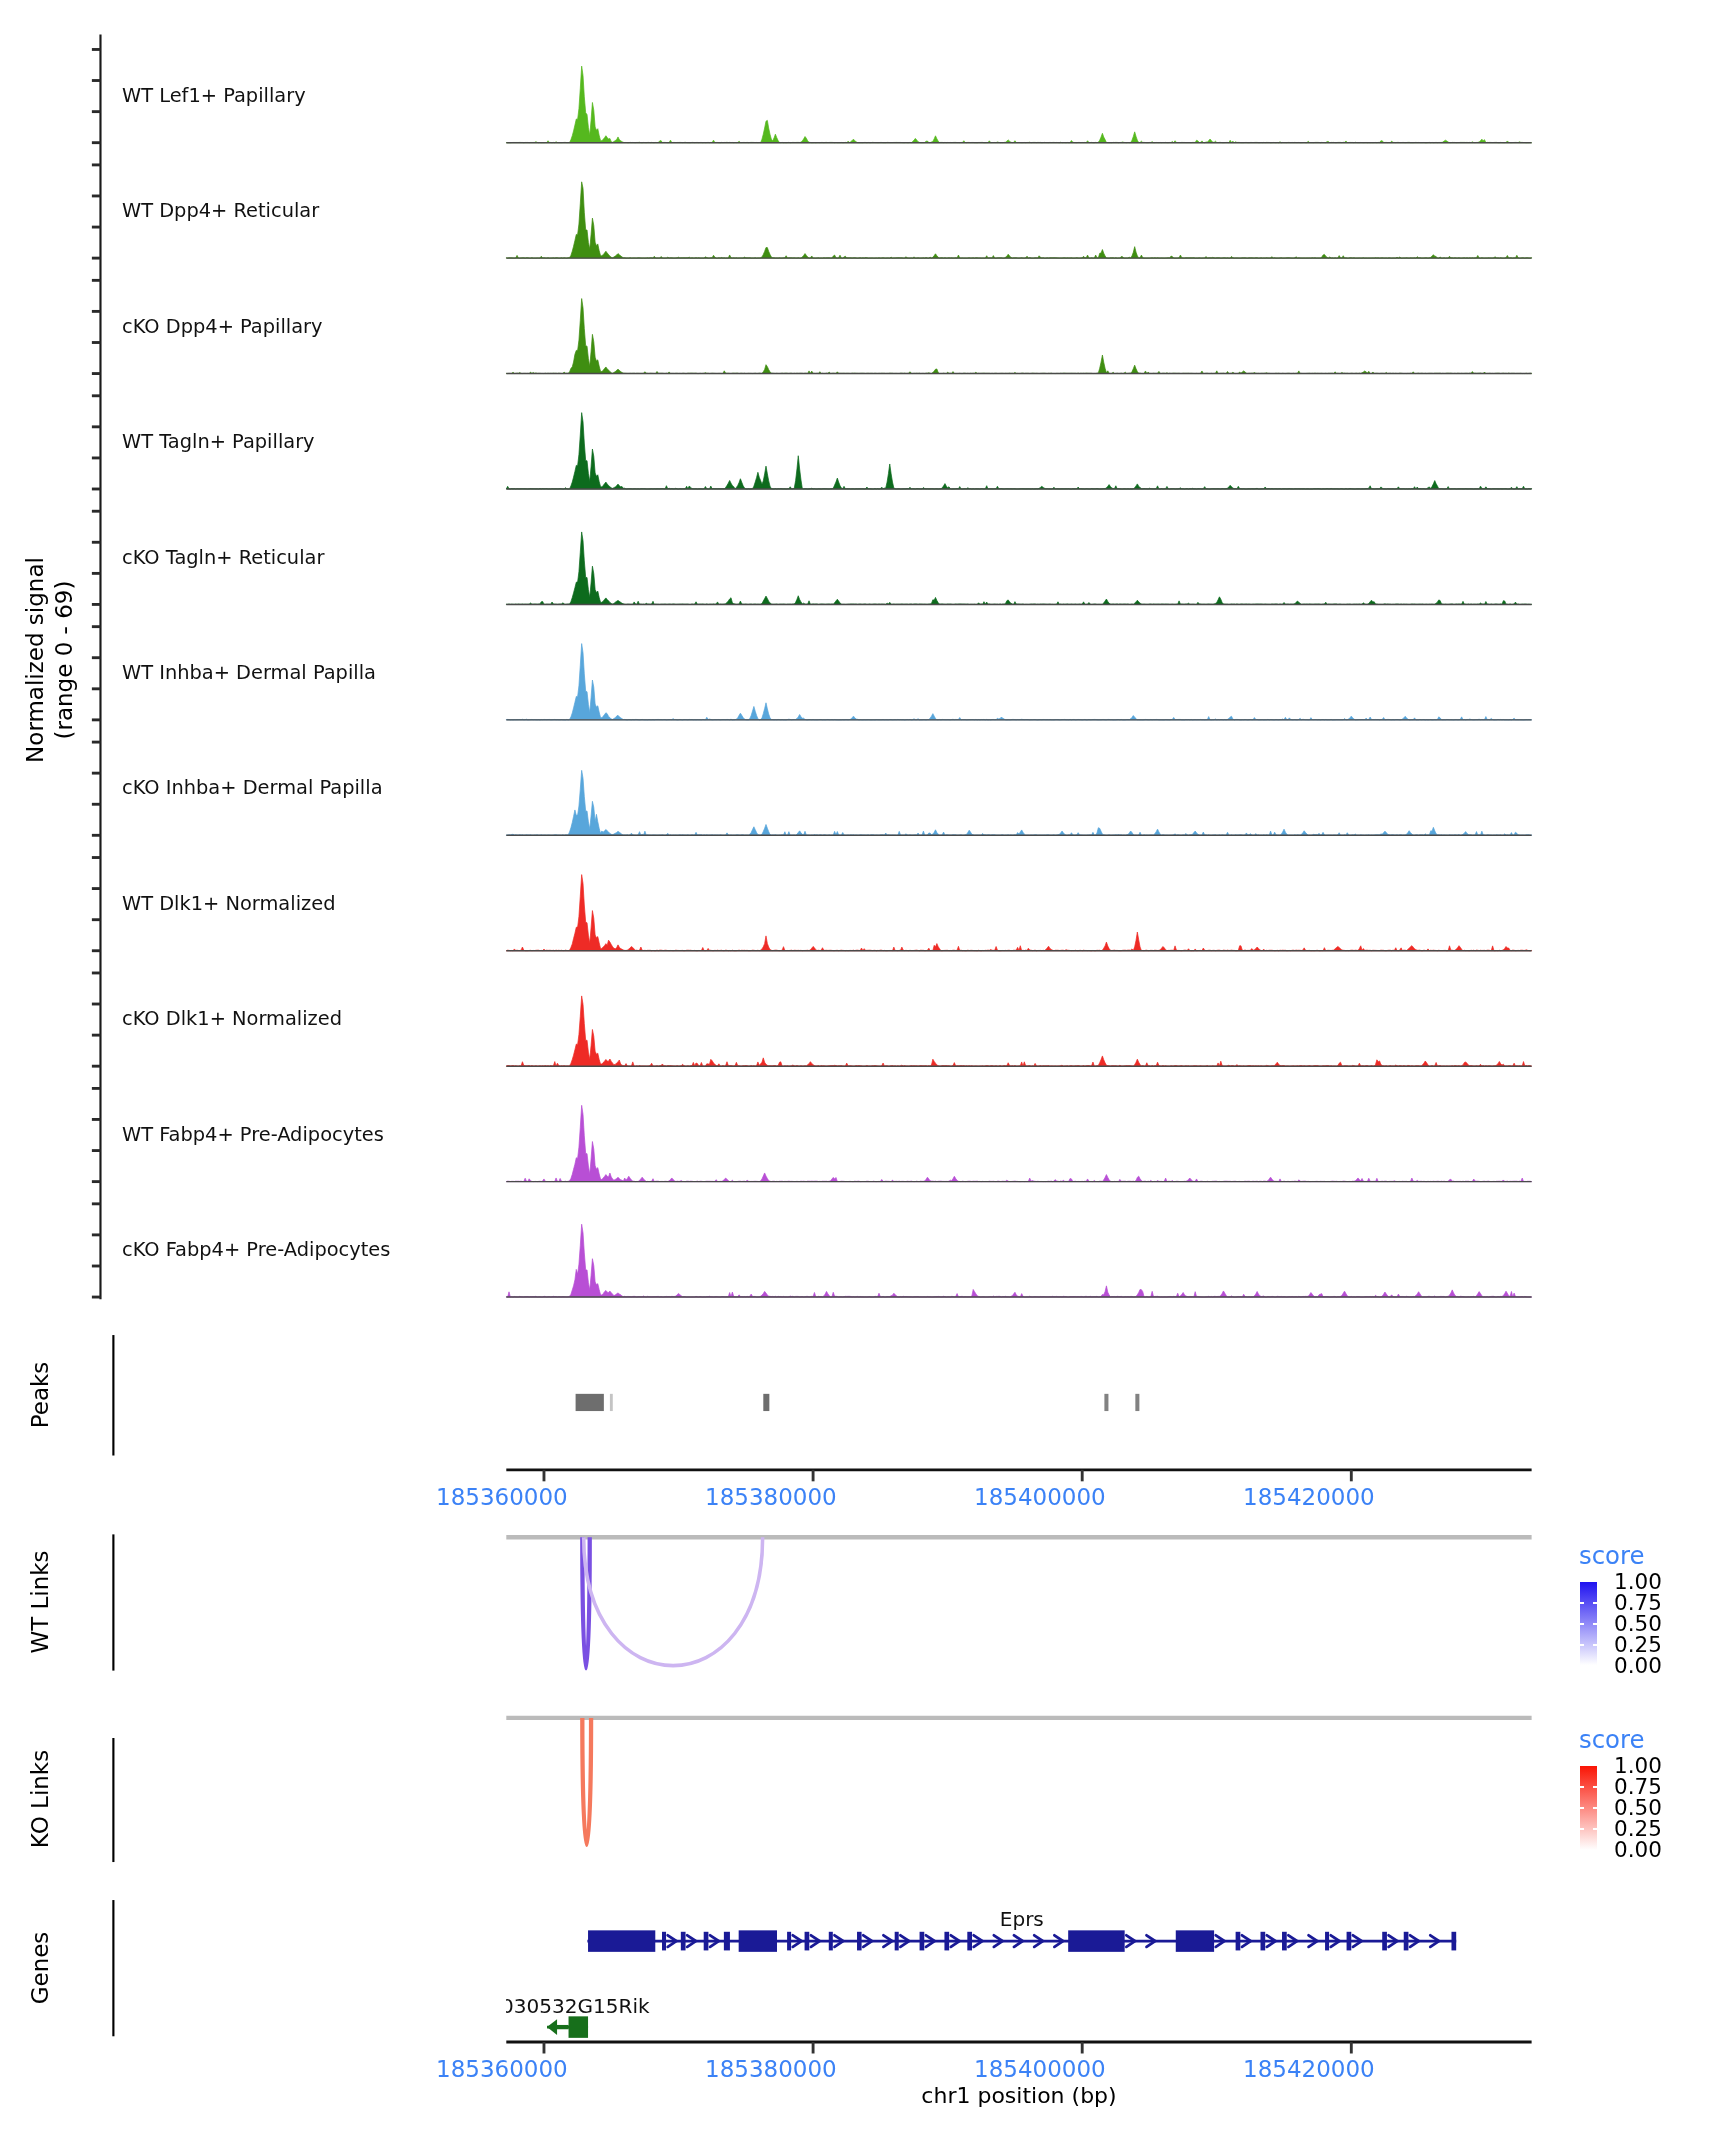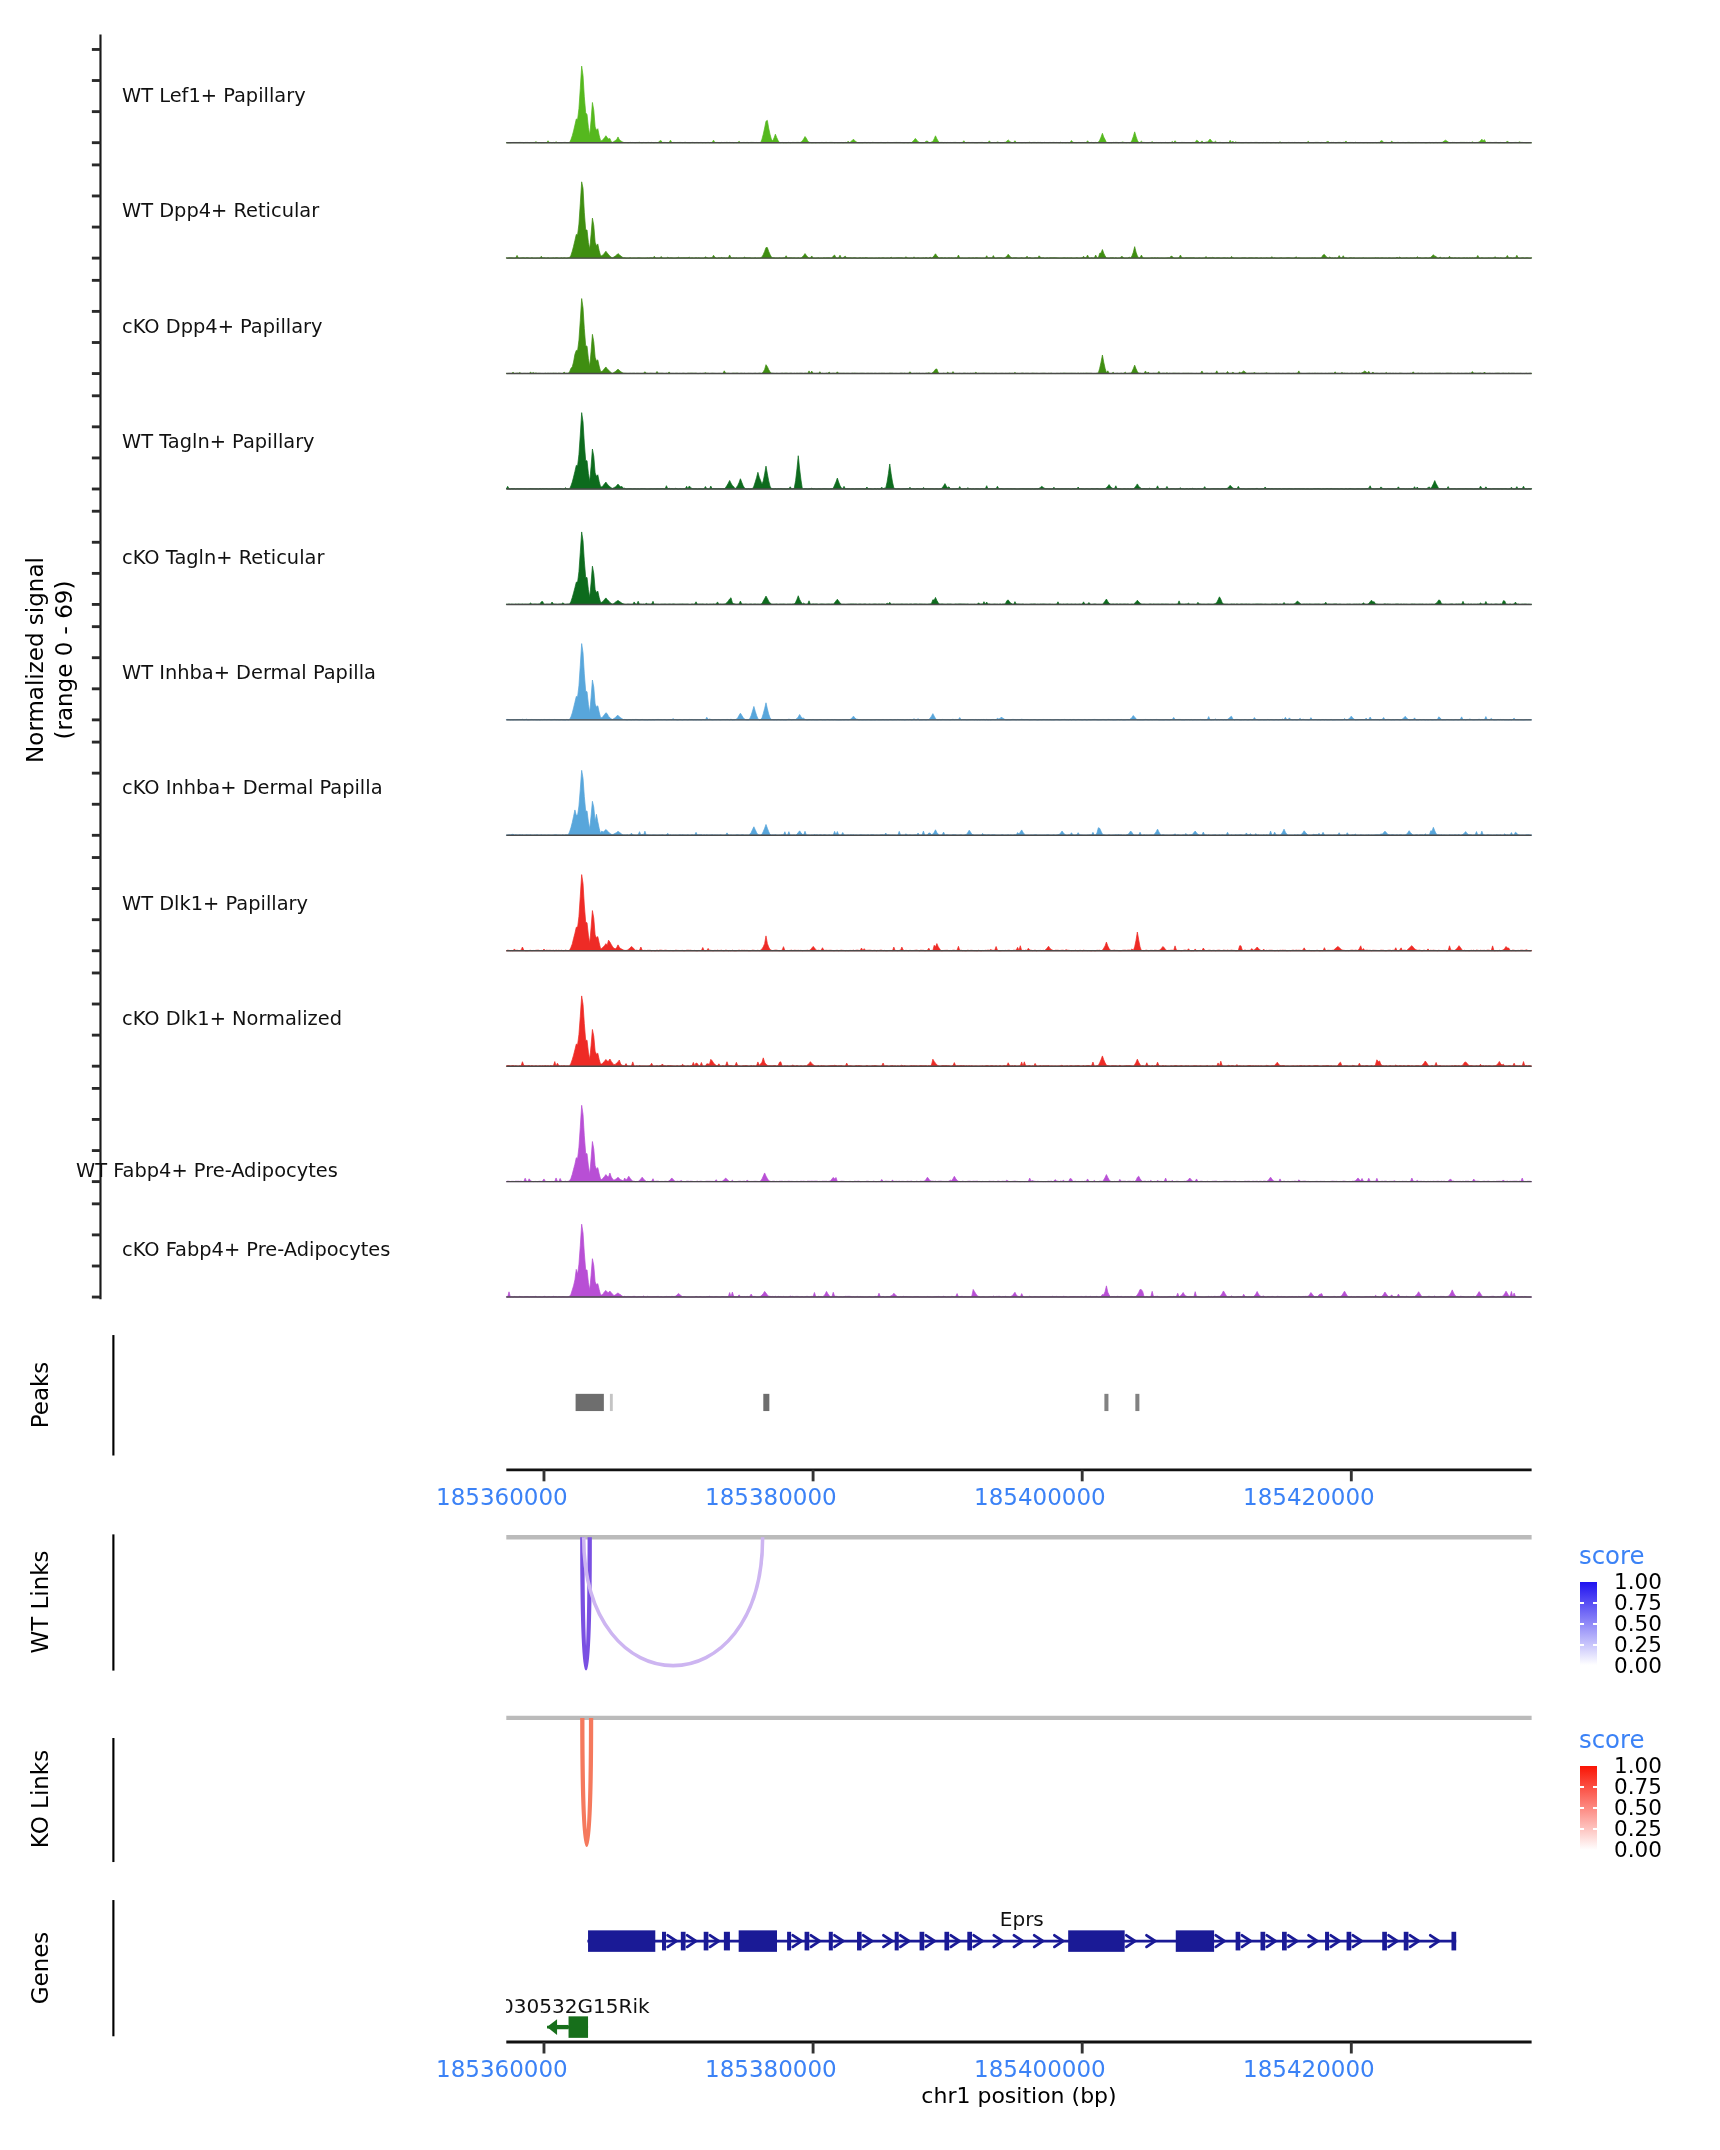--- a/index.html
+++ b/index.html
@@ -189,23 +189,23 @@
     </svg>
 
   <div id="labels-layer" class="abs" style="left:0;top:0;width:1721px;height:2151px;pointer-events:none;">
       <div class="abs tracklabel" style="right: 1226px; top: 84px; width: 373px;">WT Lef1+ Papillary</div>
       <div class="abs tracklabel" style="right: 1226px; top: 199px; width: 373px;">WT Dpp4+ Reticular</div>
       <div class="abs tracklabel" style="right: 1226px; top: 315px; width: 373px;">cKO Dpp4+ Papillary</div>
       <div class="abs tracklabel" style="right: 1226px; top: 430px; width: 373px;">WT Tagln+ Papillary</div>
       <div class="abs tracklabel" style="right: 1226px; top: 546px; width: 373px;">cKO Tagln+ Reticular</div>
       <div class="abs tracklabel" style="right: 1226px; top: 661px; width: 373px;">WT Inhba+ Dermal Papilla</div>
       <div class="abs tracklabel" style="right: 1226px; top: 776px; width: 373px;">cKO Inhba+ Dermal Papilla</div>
-      <div class="abs tracklabel" style="right: 1226px; top: 892px; width: 373px;">WT Dlk1+ Papillary</div>
+      <div class="abs tracklabel" style="right: 1226px; top: 892px; width: 373px;">WT Dlk1+ Normalized</div>
       <div class="abs tracklabel" style="right: 1226px; top: 1007px; width: 373px;">cKO Dlk1+ Normalized</div>
-      <div class="abs tracklabel" style="right: 1272px; top: 1123px; width: 373px; margin-top: 36px;">WT Fabp4+ Pre-Adipocytes</div>
+      <div class="abs tracklabel" style="right: 1226px; top: 1123px; width: 373px;">WT Fabp4+ Pre-Adipocytes</div>
       <div class="abs tracklabel" style="right: 1226px; top: 1238px; width: 373px;">cKO Fabp4+ Pre-Adipocytes</div>
       <div class="abs ticklabel" style="left: 436px; top: 1484px; width: 215px;">185360000</div>
       <div class="abs ticklabel" style="left: 705px; top: 1484px; width: 215px;">185380000</div>
       <div class="abs ticklabel" style="left: 974px; top: 1484px; width: 215px;">185400000</div>
       <div class="abs ticklabel" style="left: 1243px; top: 1484px; width: 215px;">185420000</div>
       <div class="abs ticklabel" style="left: 436px; top: 2056px; width: 215px;">185360000</div>
       <div class="abs ticklabel" style="left: 705px; top: 2056px; width: 215px;">185380000</div>
       <div class="abs ticklabel" style="left: 974px; top: 2056px; width: 215px;">185400000</div>
       <div class="abs ticklabel" style="left: 1243px; top: 2056px; width: 215px;">185420000</div>
       <div class="abs legendtitle" style="left: 1579px; top: 1541px;">score</div>

